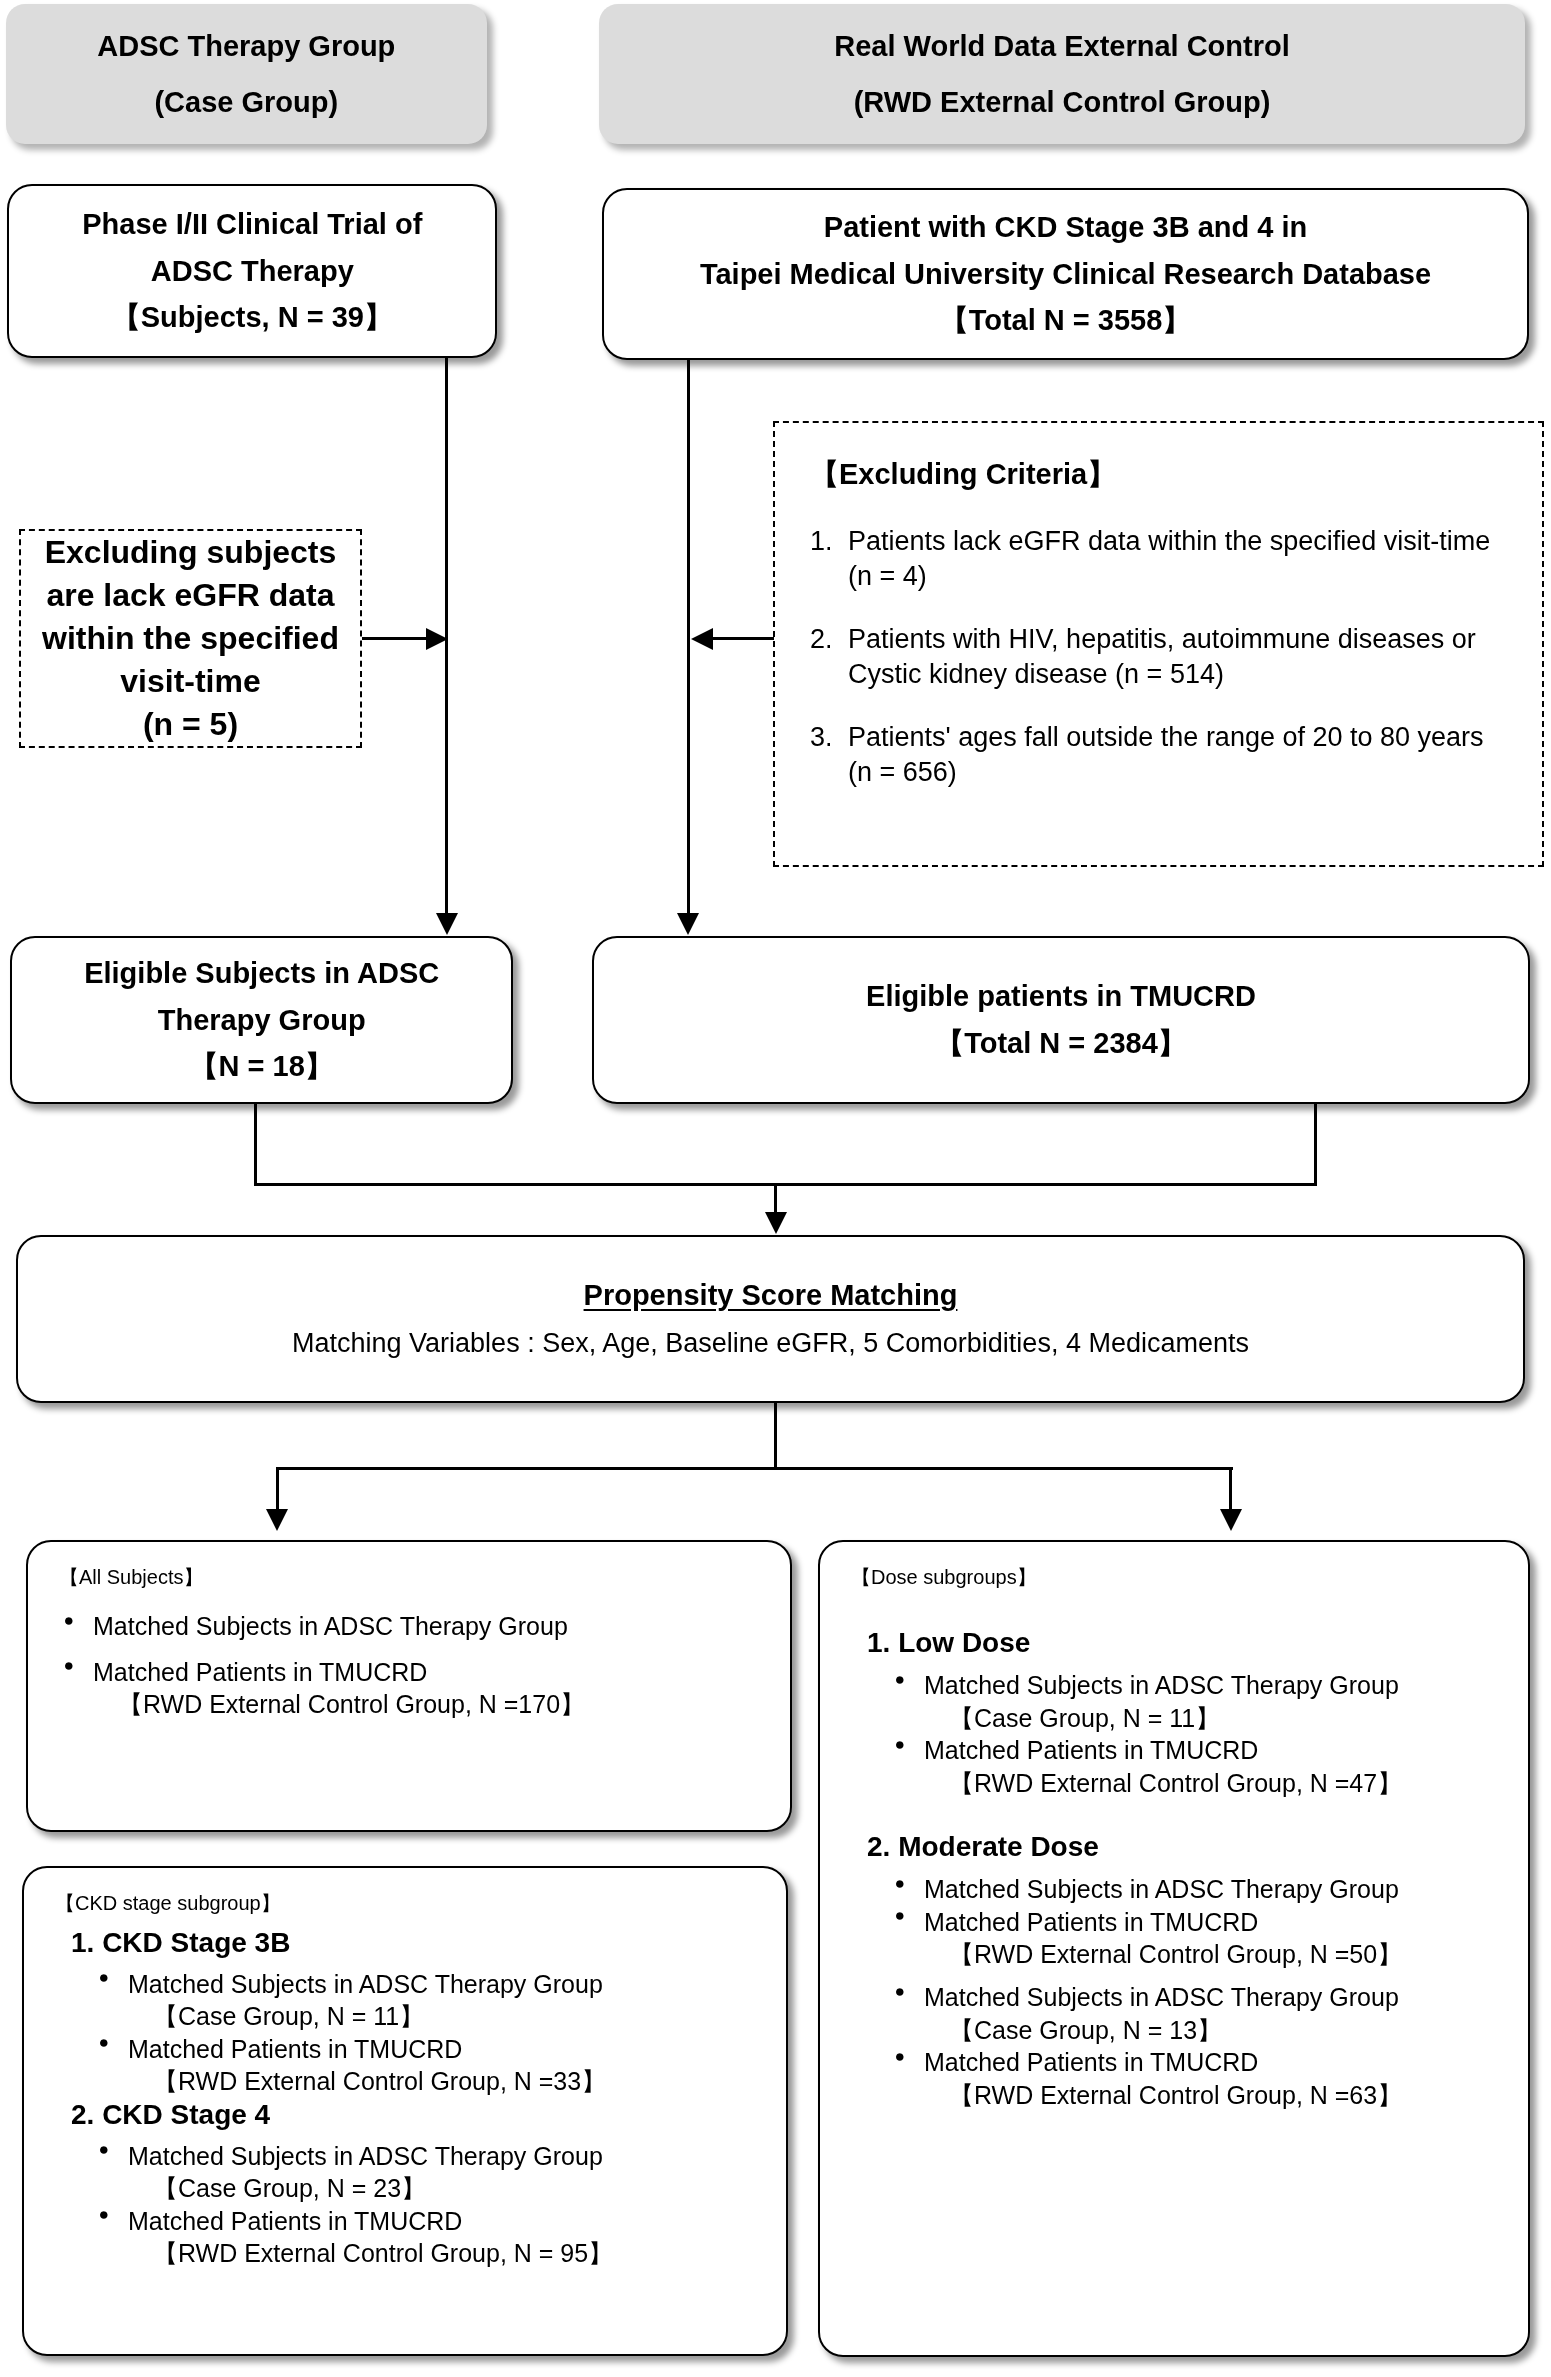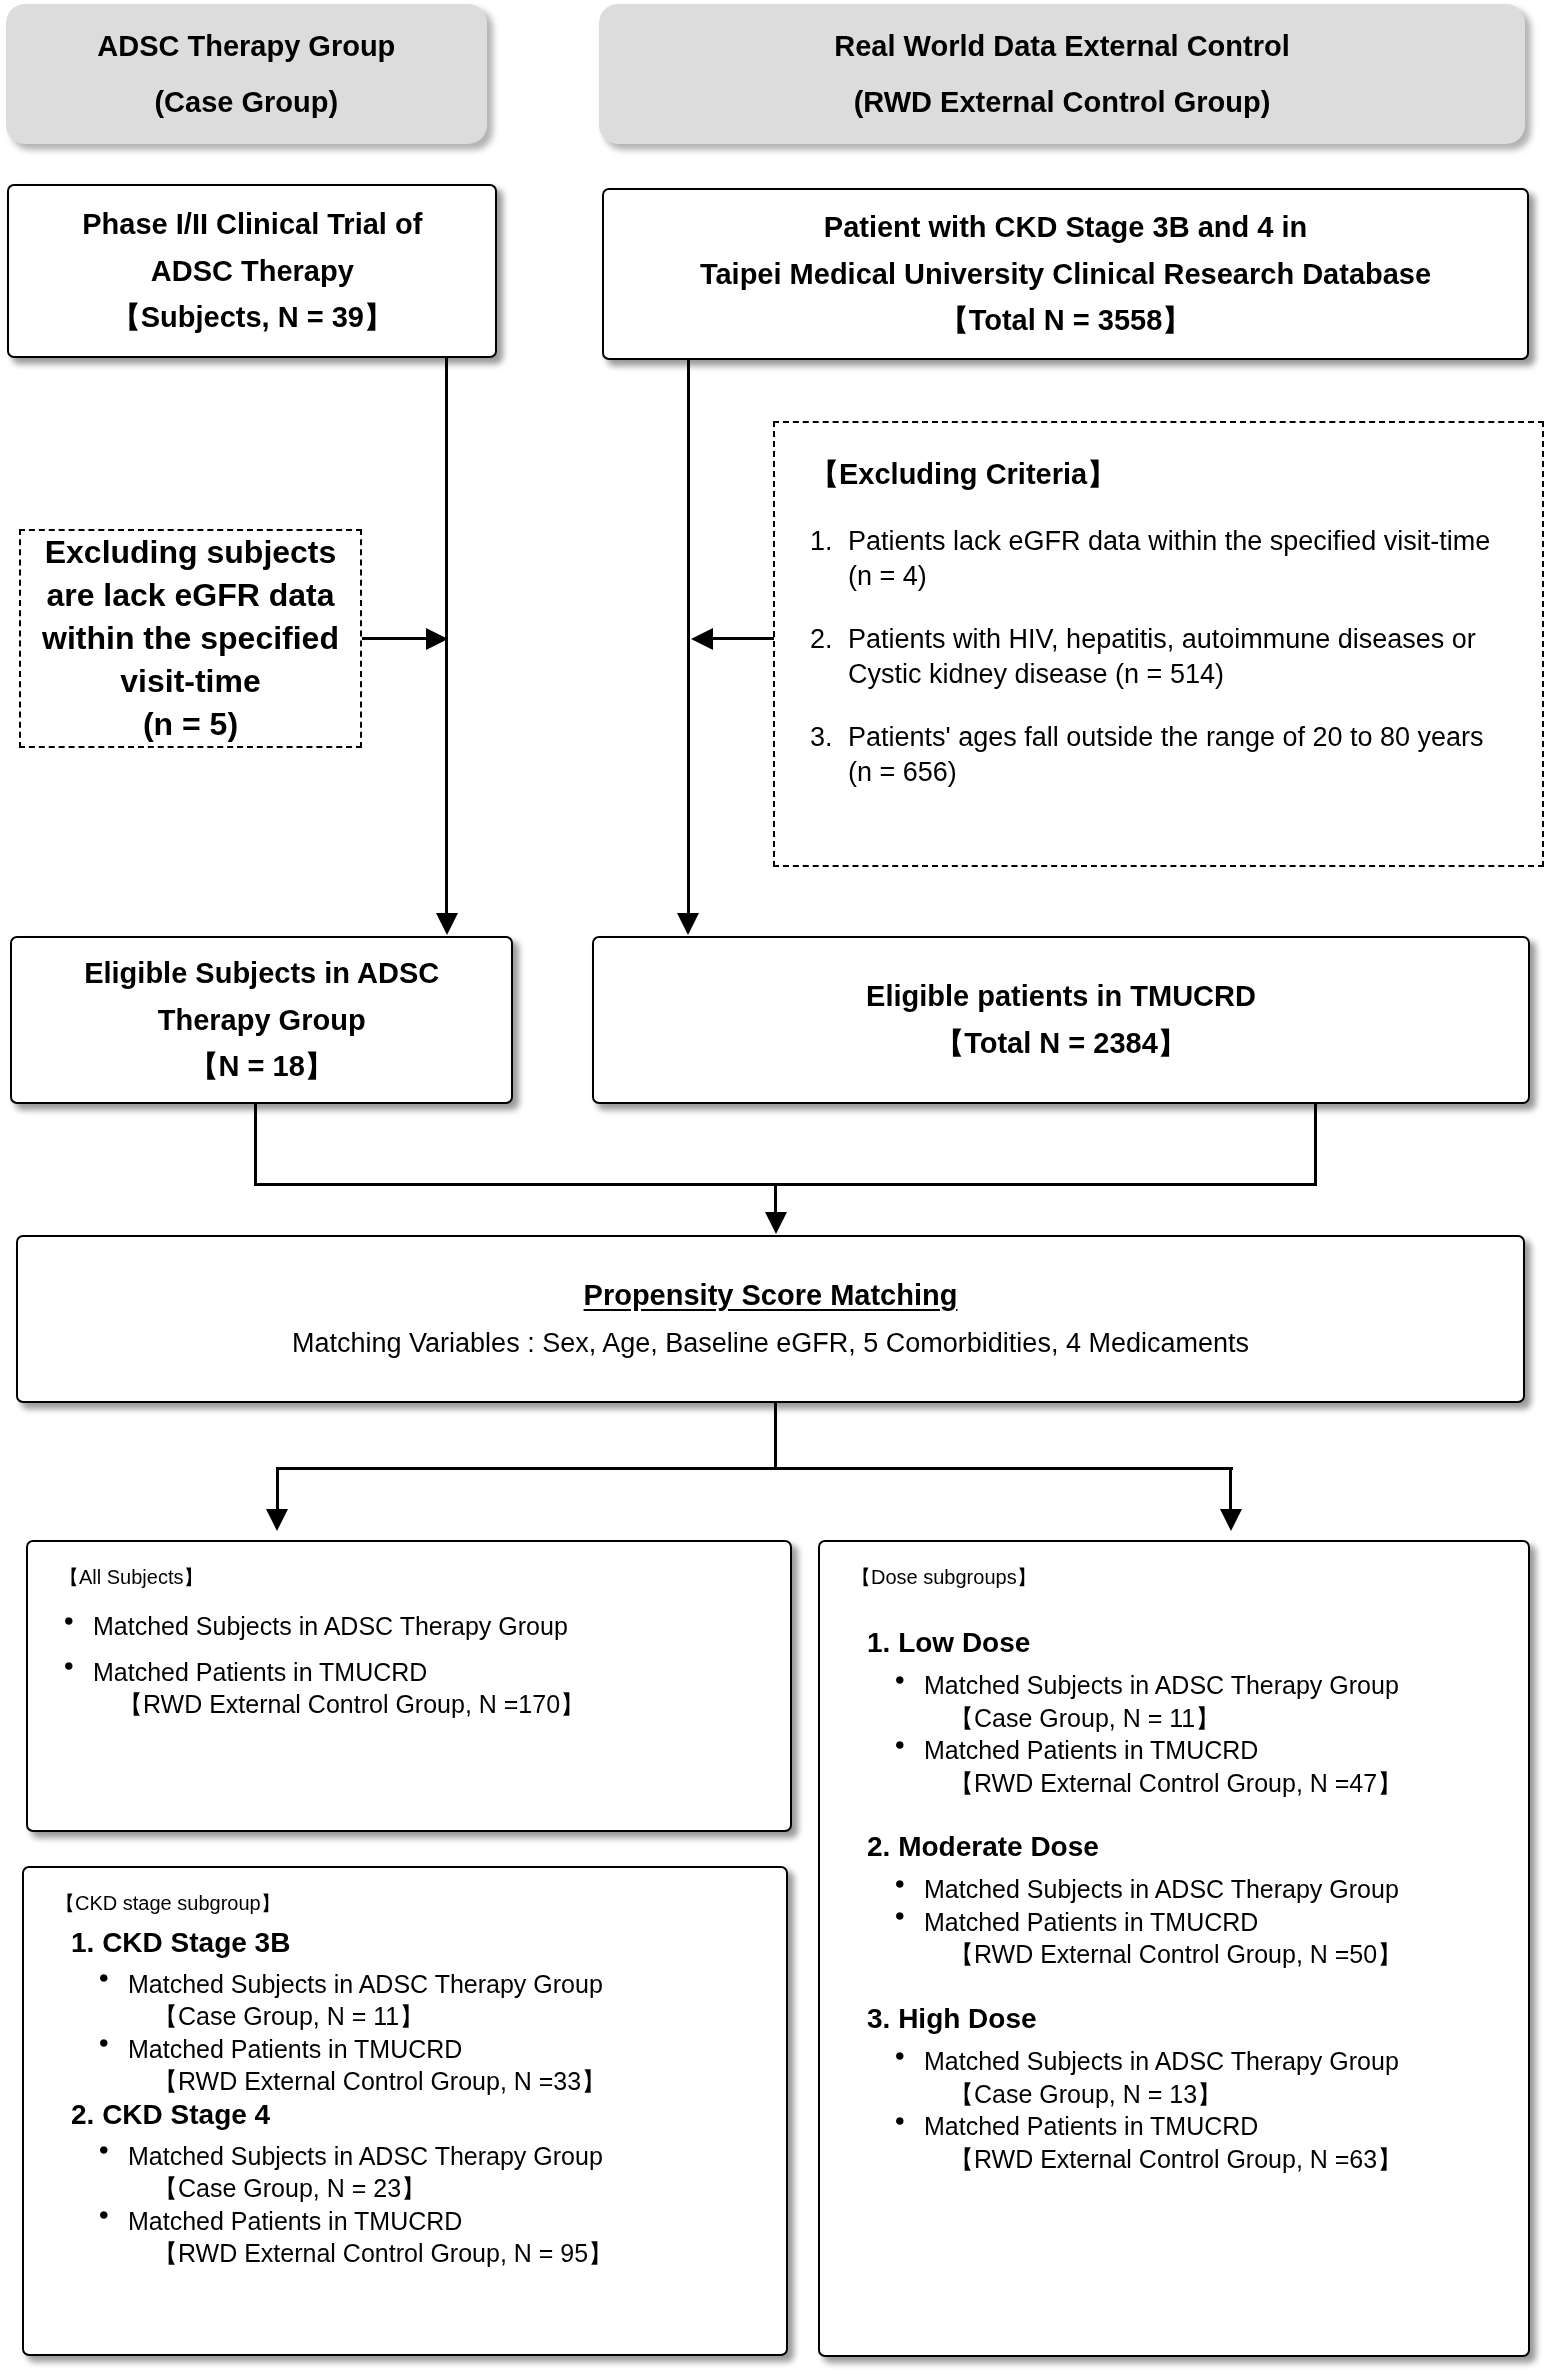--- a/index.html
+++ b/index.html
@@ -1,20 +1,20 @@
 <!DOCTYPE html>
 <html style="font-size:11.7px"><head>
 <meta charset="utf-8">
 <style>
   html,body{margin:0;padding:0;background:#ffffff;}
   body{width:1551px;height:2377px;font-family:"Liberation Sans",sans-serif;color:#000;}
   #stage{position:relative;width:1551px;height:2377px;overflow:hidden;}
 
   .box{position:absolute;box-sizing:border-box;background:#fff;border:2.9px solid #000;
-       border-radius:7px;box-shadow:5.1px 5.8px 6.6px rgba(0,0,0,.40);}
+       border-radius:25px;box-shadow:5.1px 5.8px 6.6px rgba(0,0,0,.40);}
   .hdr{position:absolute;box-sizing:border-box;background:#dcdcdc;border:none;
        border-radius:19px;box-shadow:5.1px 5.8px 6.6px rgba(0,0,0,.30);}
   .dash{position:absolute;box-sizing:border-box;background:#fff;border:2.9px dashed #000;border-radius:0;}
 
   .ctr{display:flex;flex-direction:column;align-items:center;justify-content:center;text-align:center;}
   .ln{display:block;}
 
   
   .t-hdr{font-size:29px;font-weight:bold;line-height:1.95;}
   .t-top{font-size:29px;font-weight:bold;line-height:1.62;}
@@ -182,21 +182,20 @@
       <ul class="bl" style="margin-top:10.2px;margin-left:39px;">
         <li>
           <span>Matched Subjects in ADSC Therapy Group</span>
         </li>
         <li>
           <span>Matched Patients in TMUCRD</span>
           <span class="sub2">【RWD External Control Group, N =50】</span>
         </li>
       </ul>
 
-      <div class="sub-h" style="margin-top:32px;">3. High Dose</div>
       <ul class="bl" style="margin-top:10.2px;margin-left:39px;">
         <li>
           <span>Matched Subjects in ADSC Therapy Group</span>
           <span class="sub2">【Case Group, N = 13】</span>
         </li>
         <li>
           <span>Matched Patients in TMUCRD</span>
           <span class="sub2">【RWD External Control Group, N =63】</span>
         </li>
       </ul>

